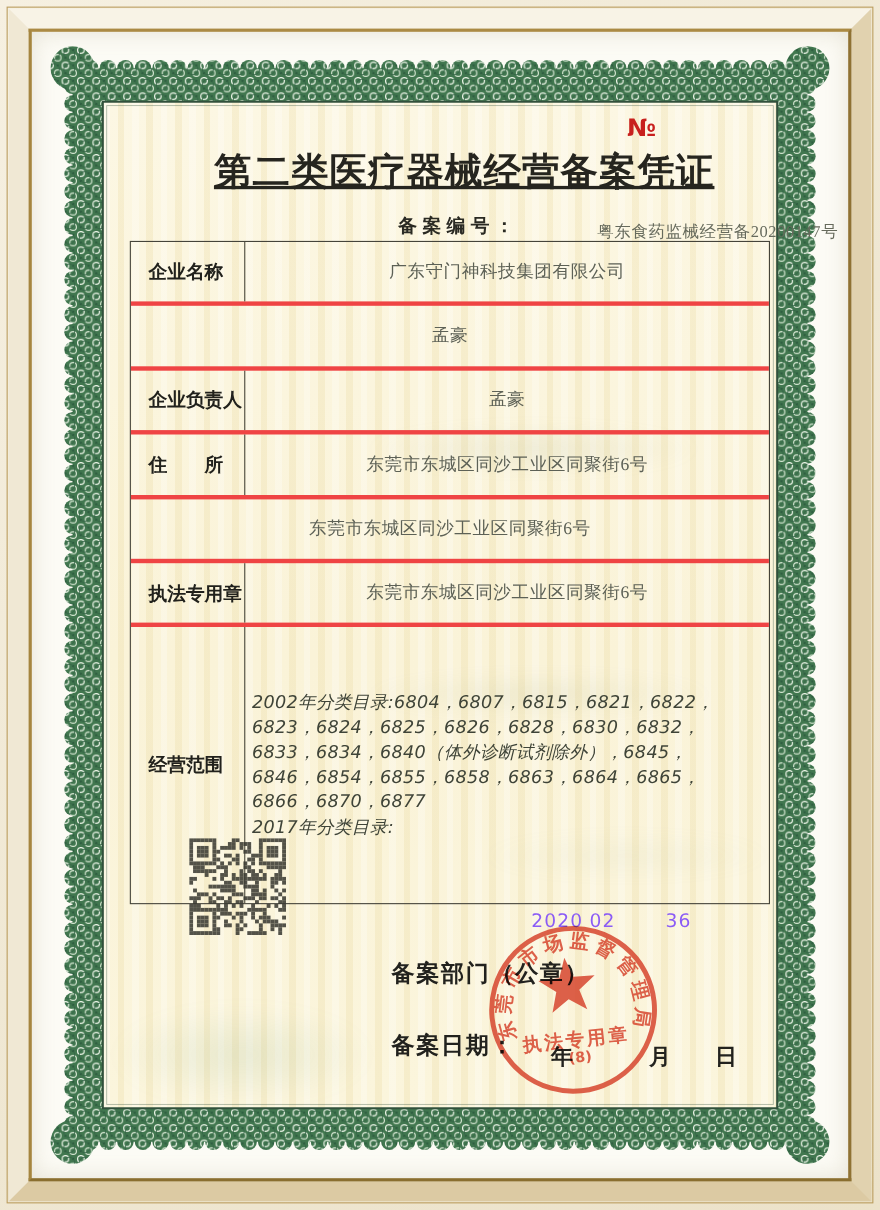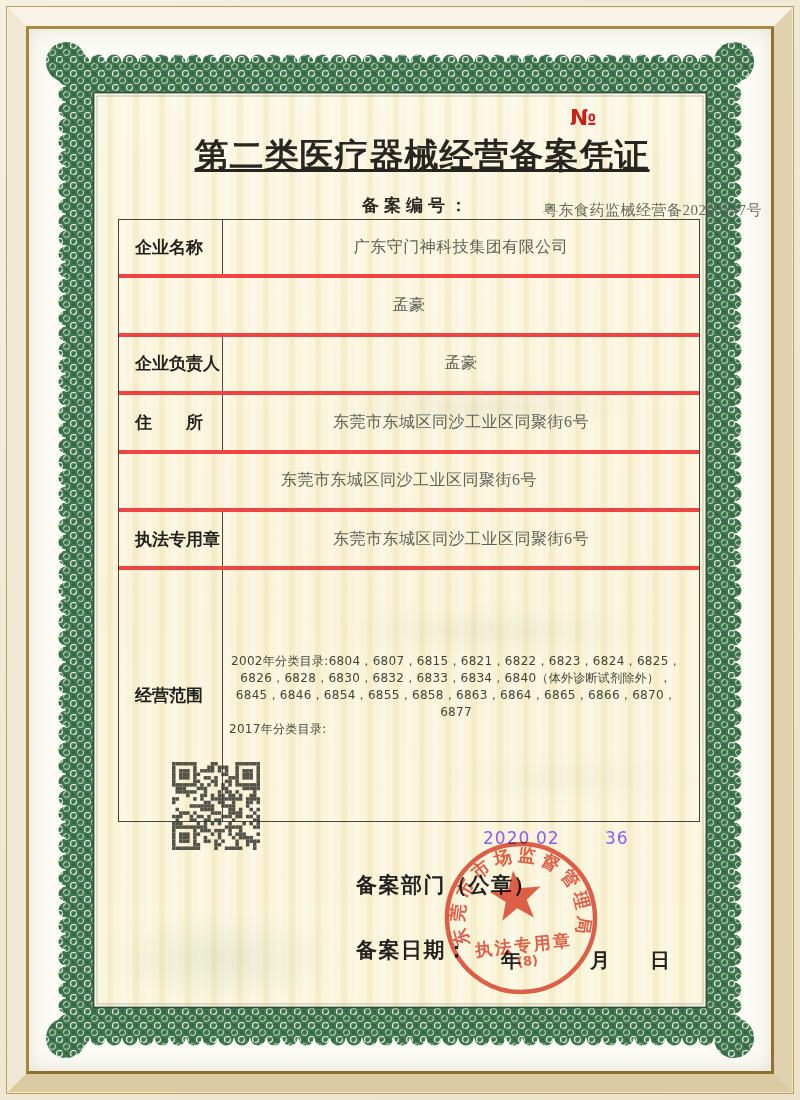--- a/index.html
+++ b/index.html
@@ -32,21 +32,21 @@
   .info-table{position:absolute;left:118px;top:219px;width:582px;height:603px;
               border:1.2px solid #45443a;box-sizing:border-box;display:flex;flex-direction:column;}
   .trow{display:flex;height:54.4px;flex:none;border-bottom:4px solid #ef4444;}
   .trow:last-child{flex:1;height:auto;border-bottom:none;}
   .cl{width:104px;flex:none;border-right:1px solid #4a493e;display:flex;align-items:center;
       padding-left:16px;box-sizing:border-box;font-size:17px;font-weight:600;color:#21211c;}
   .cv{flex:1;display:flex;align-items:center;justify-content:center;
       font-size:16px;color:#5d6156;letter-spacing:.5px;}
   .cv-scope{flex:1;display:flex;flex-direction:column;justify-content:center;align-items:flex-start;
             padding:8px 16px 8px 6px;font-family:"DejaVu Sans",sans-serif;
-            font-size:12px;line-height:1.42;color:#3f4438;letter-spacing:.3px;text-align:center;}
+            font-size:16px;line-height:1.42;color:#3f4438;letter-spacing:.3px;text-align:left;font-style:italic;}
   
   .qr{position:absolute;left:172px;top:762px;z-index:4;}
   .dstamp{position:absolute;top:828px;font-family:"DejaVu Sans",sans-serif;font-size:17px;
           color:#8b5cf6;letter-spacing:1px;z-index:4;}
   .dept-label{position:absolute;left:356px;top:871px;font-size:21px;font-weight:bold;
               letter-spacing:1.5px;color:#22221e;}
   .date-label{position:absolute;left:356px;top:936px;font-size:21px;font-weight:bold;
               letter-spacing:1.5px;color:#22221e;}
   .dchar{position:absolute;top:947px;font-size:20px;font-weight:bold;color:#22221e;}
   .seal{position:absolute;left:426px;top:823px;z-index:5;mix-blend-mode:multiply;opacity:.85;}

